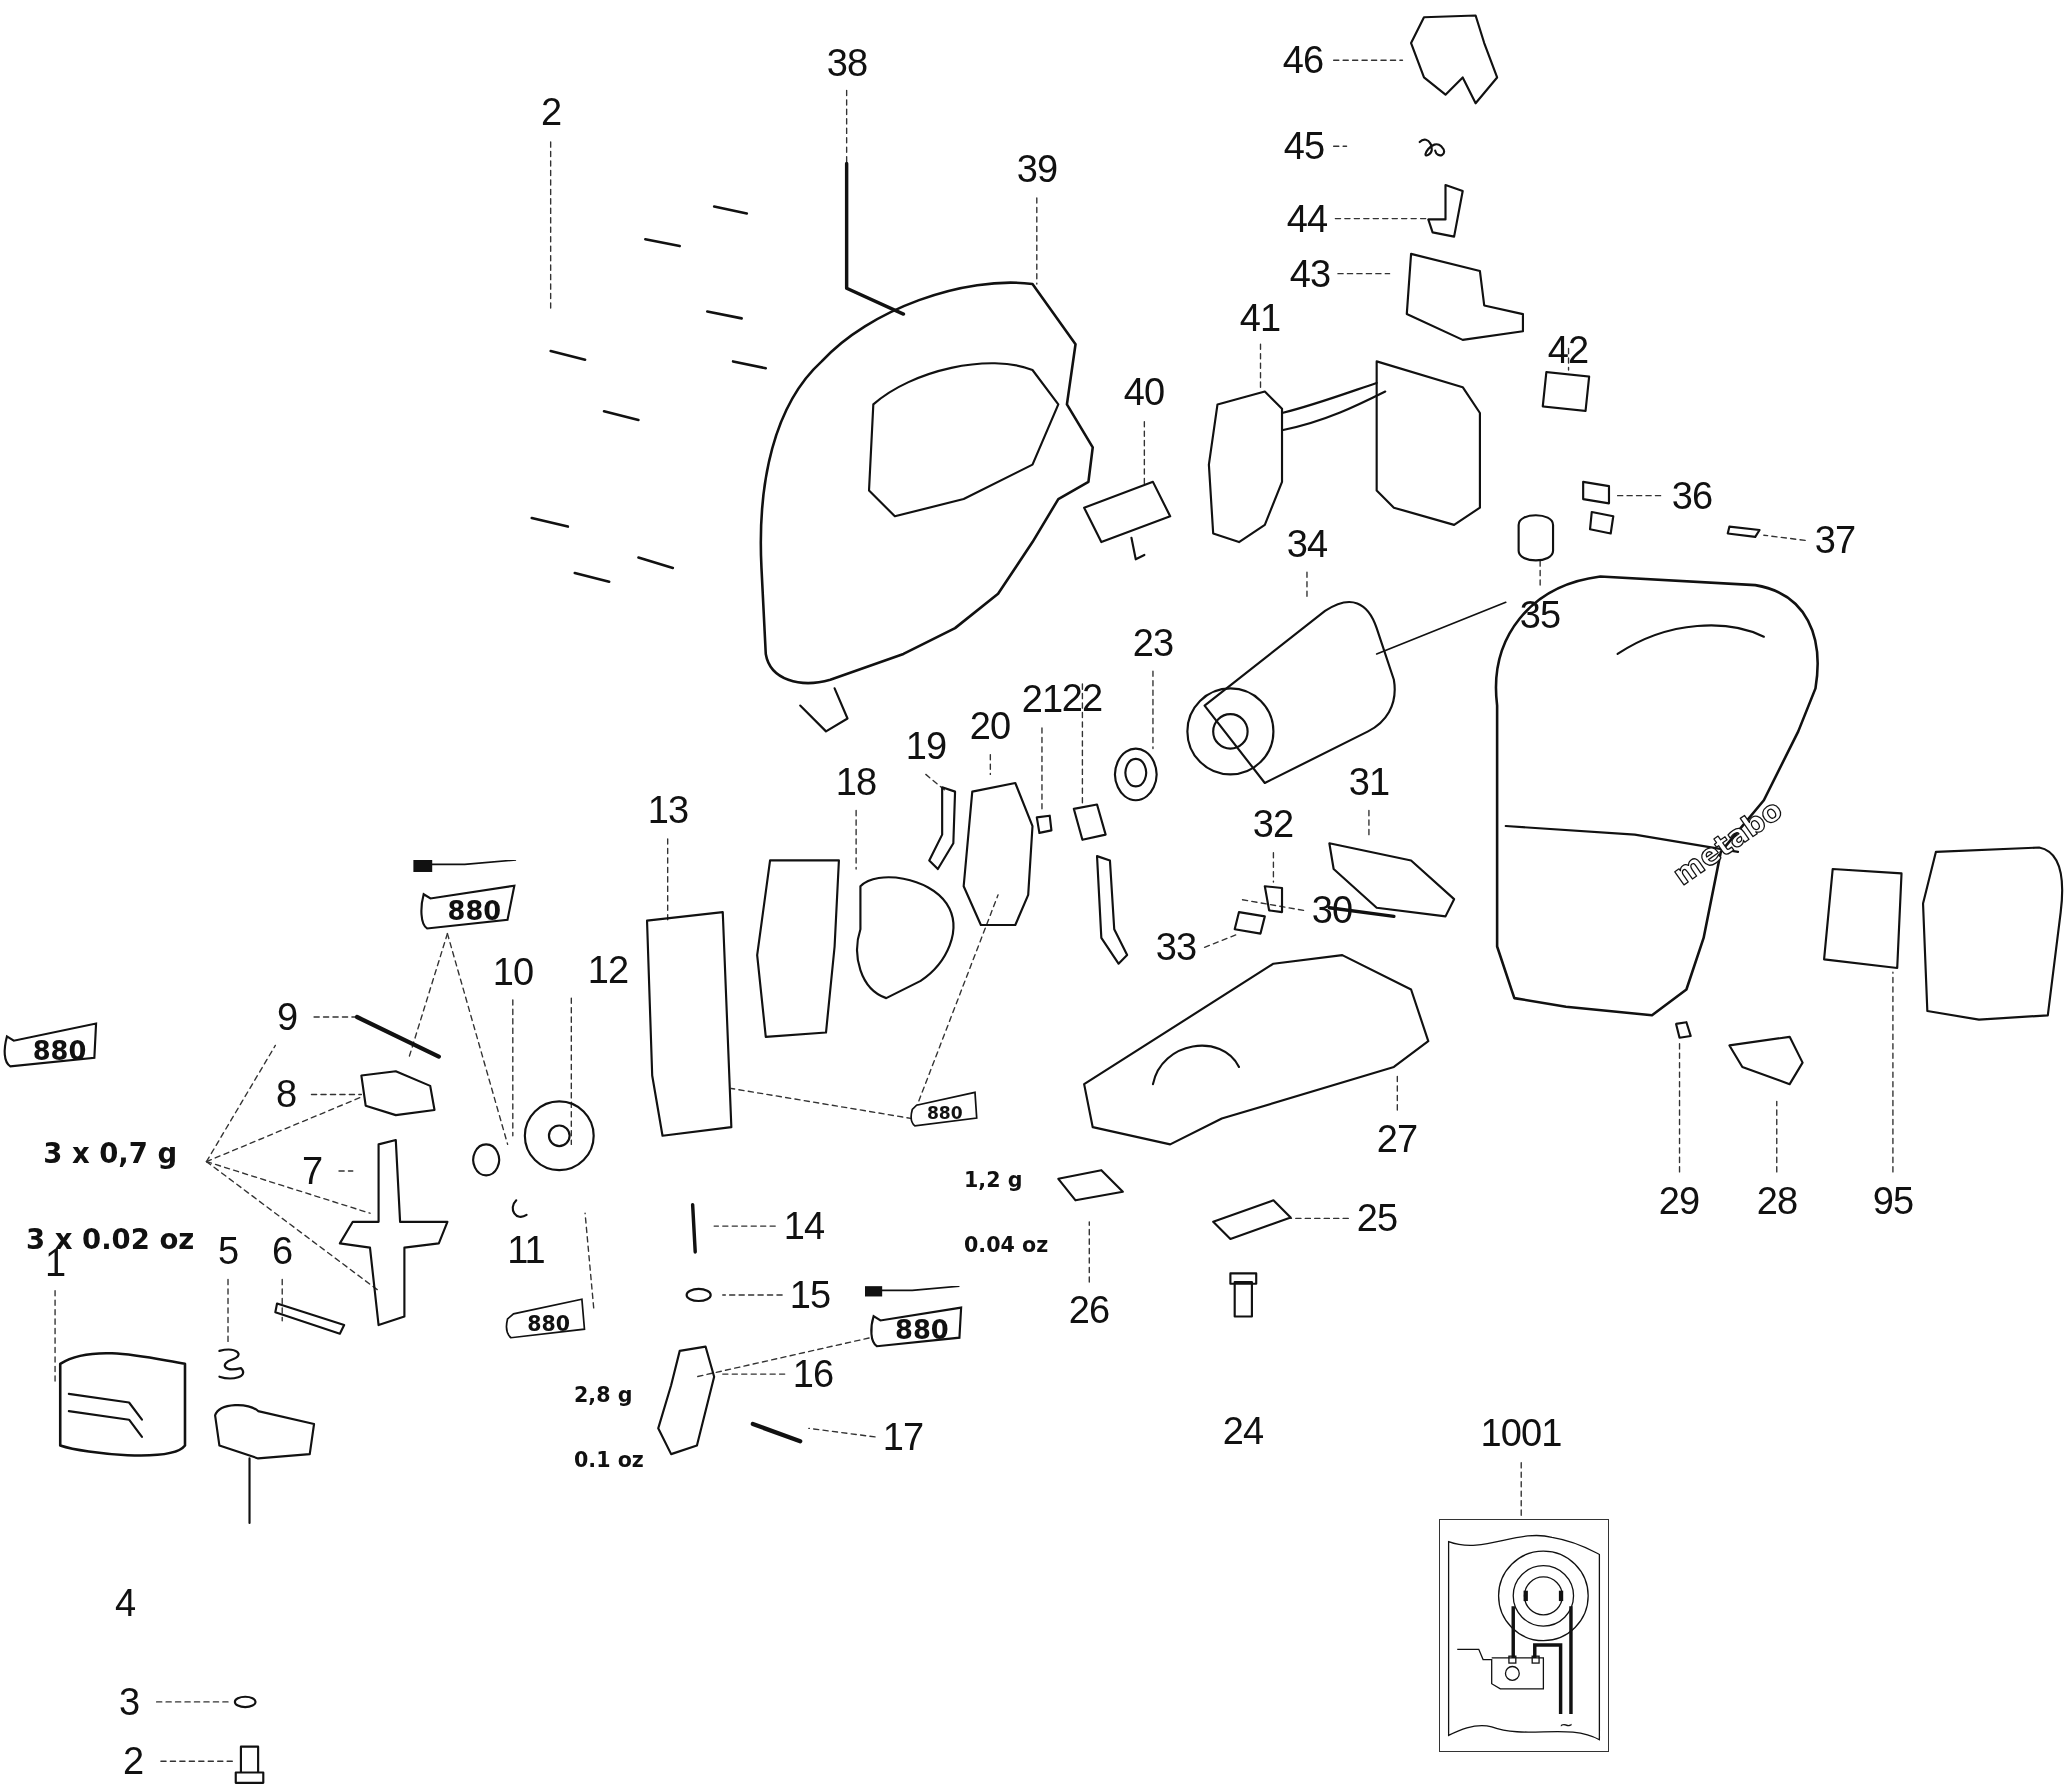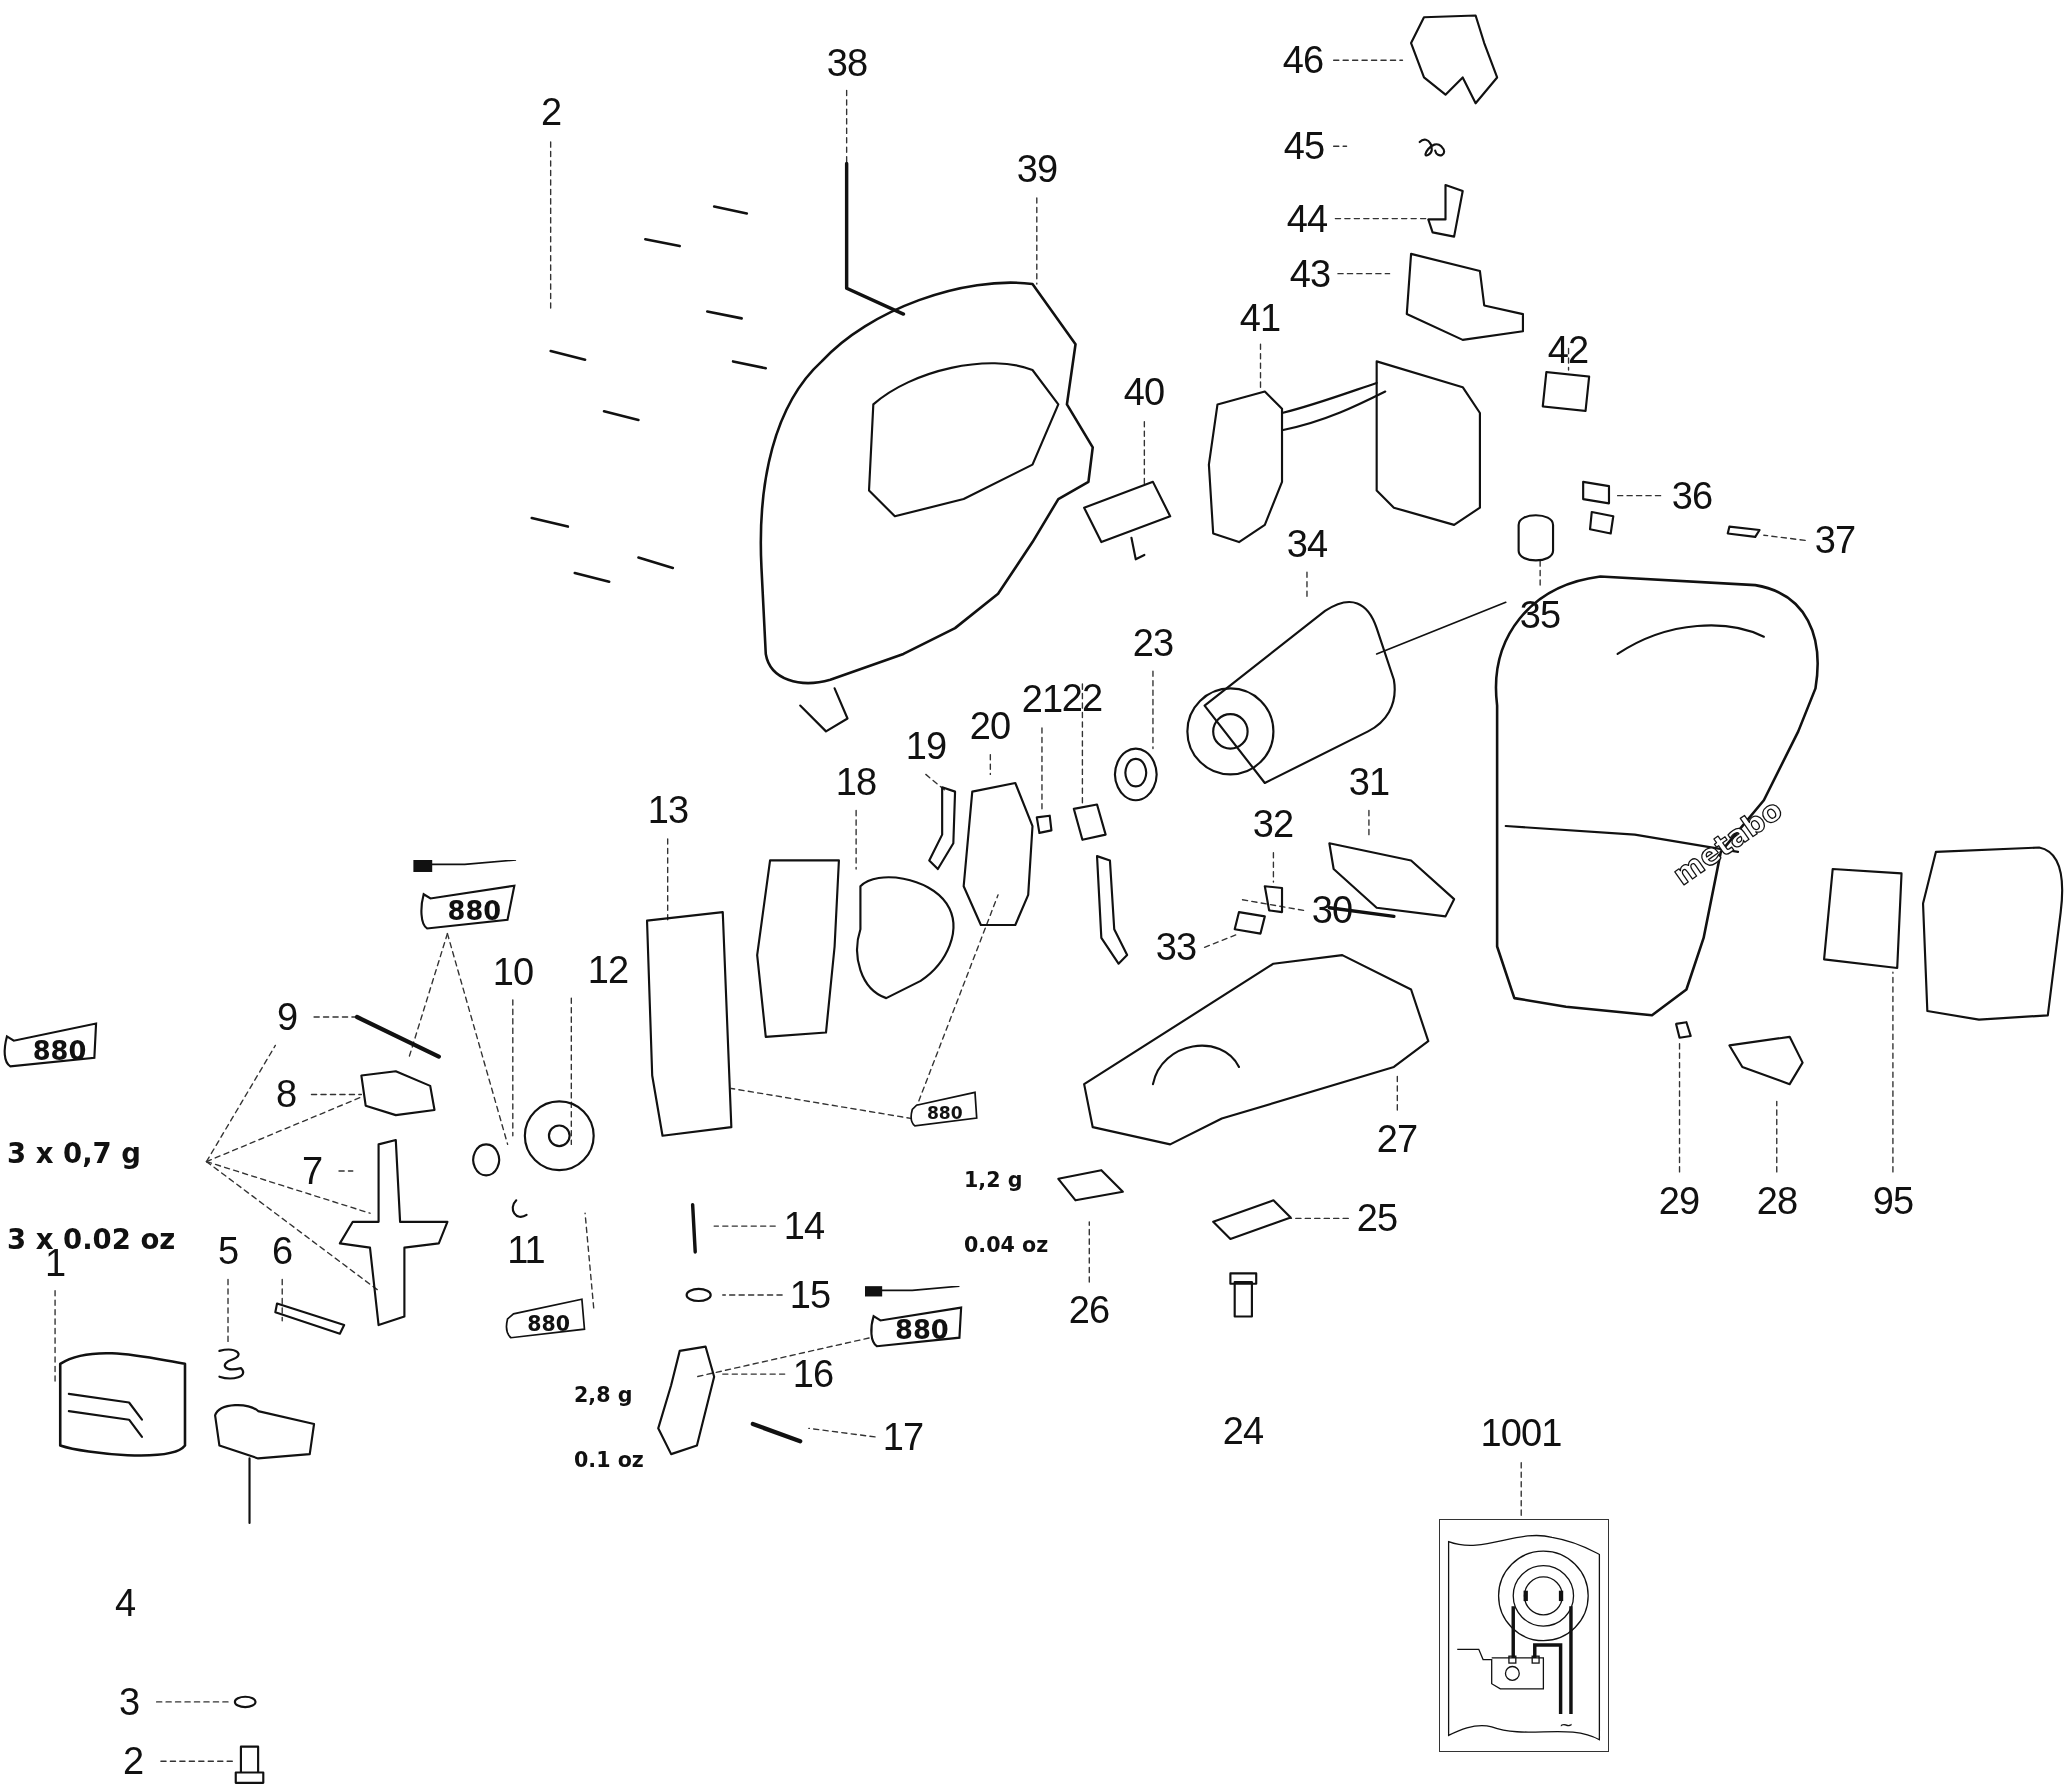--- a/index.html
+++ b/index.html
@@ -178,21 +178,21 @@
       <text class="tube-text" x="40" y="70" fill="#111">880</text>
     </svg>
   </div>
 
   <div class="tube" style="left:0px;top:1015px;">
     <svg width="103" height="60" viewBox="0 0 120 70">
       <path d="M8 25 C4 40,4 55,12 60 L110 50 L112 10 L16 30 Z" fill="#fff" stroke="#111" stroke-width="2.5"></path>
       <text class="tube-text" x="38" y="52" fill="#111">880</text>
     </svg>
   </div>
-  <div class="note big" style="left:7px;top:1081px;">
+  <div class="note big" style="left:26px;top:1081px;text-align:center;">
     <div>3 x 0,7 g</div>
     <div>3 x 0.02 oz</div>
   </div>
 
   <div class="tube" style="left:908px;top:1088px;">
     <svg width="73" height="43" viewBox="0 0 85 50">
       <path d="M5 25 C3 32,3 40,8 44 L80 35 L78 5 L10 20 Z" fill="#fff" stroke="#111" stroke-width="2"></path>
       <text x="22" y="36" font-family="DejaVu Sans, sans-serif" font-weight="bold" font-size="20" fill="#111">880</text>
     </svg>
   </div>

